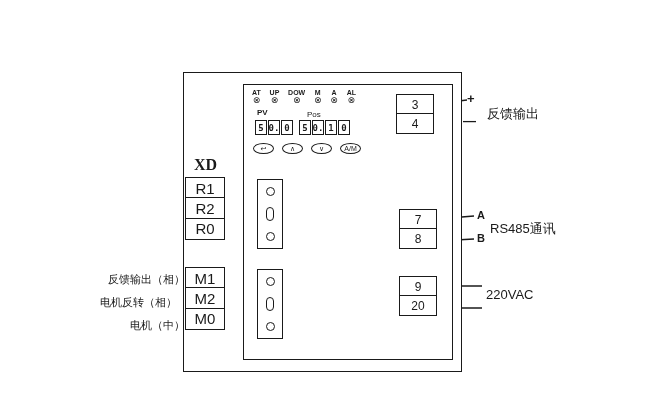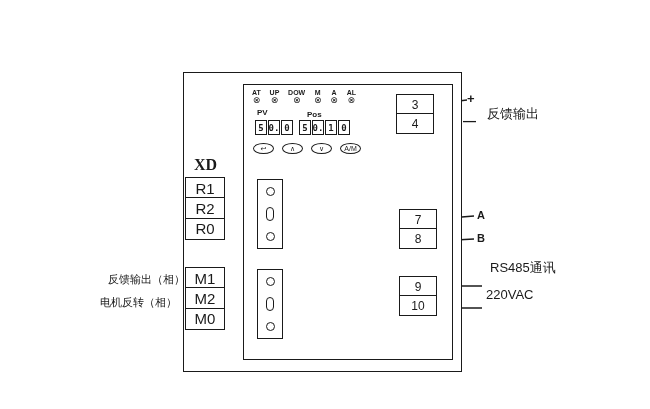--- a/index.html
+++ b/index.html
@@ -12,21 +12,21 @@
   .inner-rect { left:243px; top:84px; width:210px; height:276px; border:1.6px solid #1a1a1a; background:#fff; }
 
   
   .indicators { left:252px; top:89px; width:104px; display:flex; justify-content:space-between; }
   .ind { display:flex; flex-direction:column; align-items:center; gap:0px; }
   .ind .lbl { font-size:7px; font-weight:bold; letter-spacing:0px; }
   .ind .sym { font-size:9px; line-height:9px; }
 
   
   .pv-label  { left:257px; top:108px; font-size:8px; font-weight:bold; }
-  .pos-label { left:307px; top:110px; font-size:8px; font-weight:bold; }
+  .pos-label { left:307px; top:110px; font-size:8px; font-weight:normal; }
   .digits { left:255px; top:120px; display:flex; gap:1px; }
   .digit { width:12px; height:15px; border:1px solid #1a1a1a; display:flex; align-items:center; justify-content:center;
            font-family:"DejaVu Sans Mono",monospace; font-size:9px; font-weight:bold; background:#fff; }
   .digit.gap { margin-left:5px; }
 
   
   .btn-row { left:253px; top:143px; display:flex; gap:8px; }
   .oval { width:21px; height:11px; border:1px solid #1a1a1a; border-radius:50%;
           display:flex; align-items:center; justify-content:center; font-size:7px; line-height:7px; background:#fff; }
 
@@ -56,21 +56,21 @@
   .motor-label { width:105px; text-align:right; font-size:11px; }
   .ml-0 { left:80px; top:272px; }
   .ml-1 { left:72px; top:295px;text-align:right; }
   .ml-2 { left:80px; top:318px; }
 
   .plus-sign  { left:467px; top:91px;  font-size:13px; font-weight:bold; }
   .minus-sign { left:463px; top:113px; font-size:13px; font-weight:bold; }
   .fb-label   { left:487px; top:105px; font-size:13px;text-align:center; }
   .a-sign { left:477px; top:209px; font-size:11px; font-weight:bold; }
   .b-sign { left:477px; top:232px; font-size:11px; font-weight:bold; }
-  .rs-label { left:490px; top:220px; font-size:13px;margin-top:39px; }
+  .rs-label { left:490px; top:220px; font-size:13px; }
   .pw-label { left:486px; top:287px; font-size:13px; }
 
   svg.lines { left:0; top:0; }
 </style>
 </head>
 <body>
 
 <div id="stage">
 
   <svg class="abs lines" width="650" height="409" viewBox="0 0 650 409">
@@ -158,36 +158,37 @@
     <div class="t">M0</div>
   </div>
   <div class="abs conn conn-m">
     <div class="hole"></div>
     <div class="slot"></div>
     <div class="hole"></div>
   </div>
 
   <div class="abs motor-label ml-0">反馈输出（相）</div>
   <div class="abs motor-label ml-1">电机反转（相）</div>
+  <div class="abs motor-label ml-2">电机（中）</div>
 
   <div class="abs termcol numcol fb-col">
     <div class="t">3</div>
     <div class="t">4</div>
   </div>
   <span class="abs plus-sign">+</span>
   <span class="abs minus-sign">—</span>
   <span class="abs fb-label">反馈输出</span>
 
   <div class="abs termcol numcol rs-col">
     <div class="t">7</div>
     <div class="t">8</div>
   </div>
   <span class="abs a-sign">A</span>
   <span class="abs b-sign">B</span>
   <span class="abs rs-label">RS485通讯</span>
 
   <div class="abs termcol numcol pw-col">
     <div class="t">9</div>
-    <div class="t">10</div>
+    <div class="t">20</div>
   </div>
   <span class="abs pw-label">220VAC</span>
 
 </div>
 
 </body></html>

